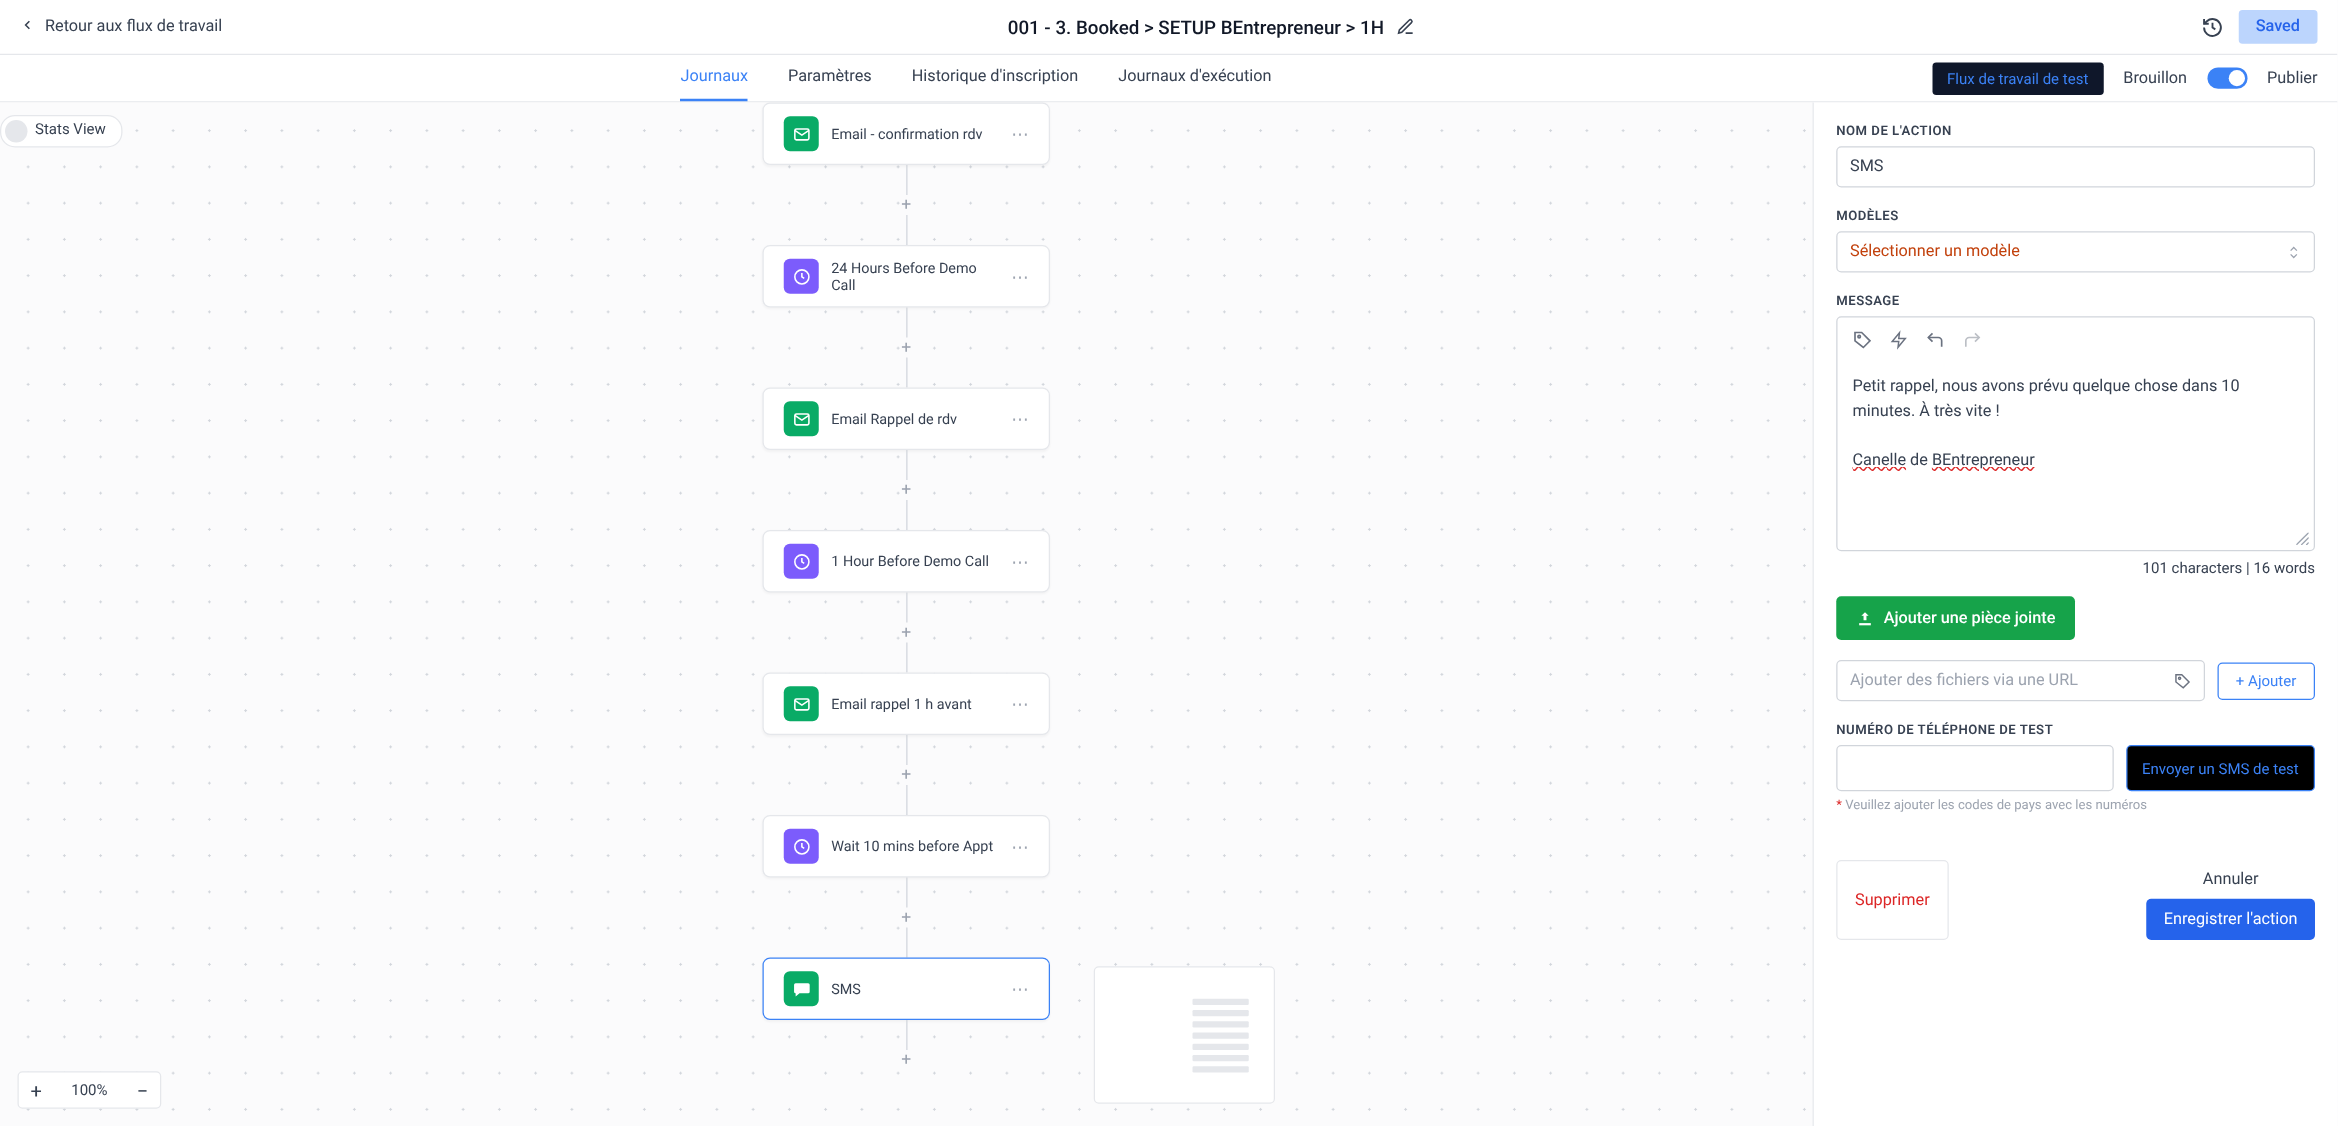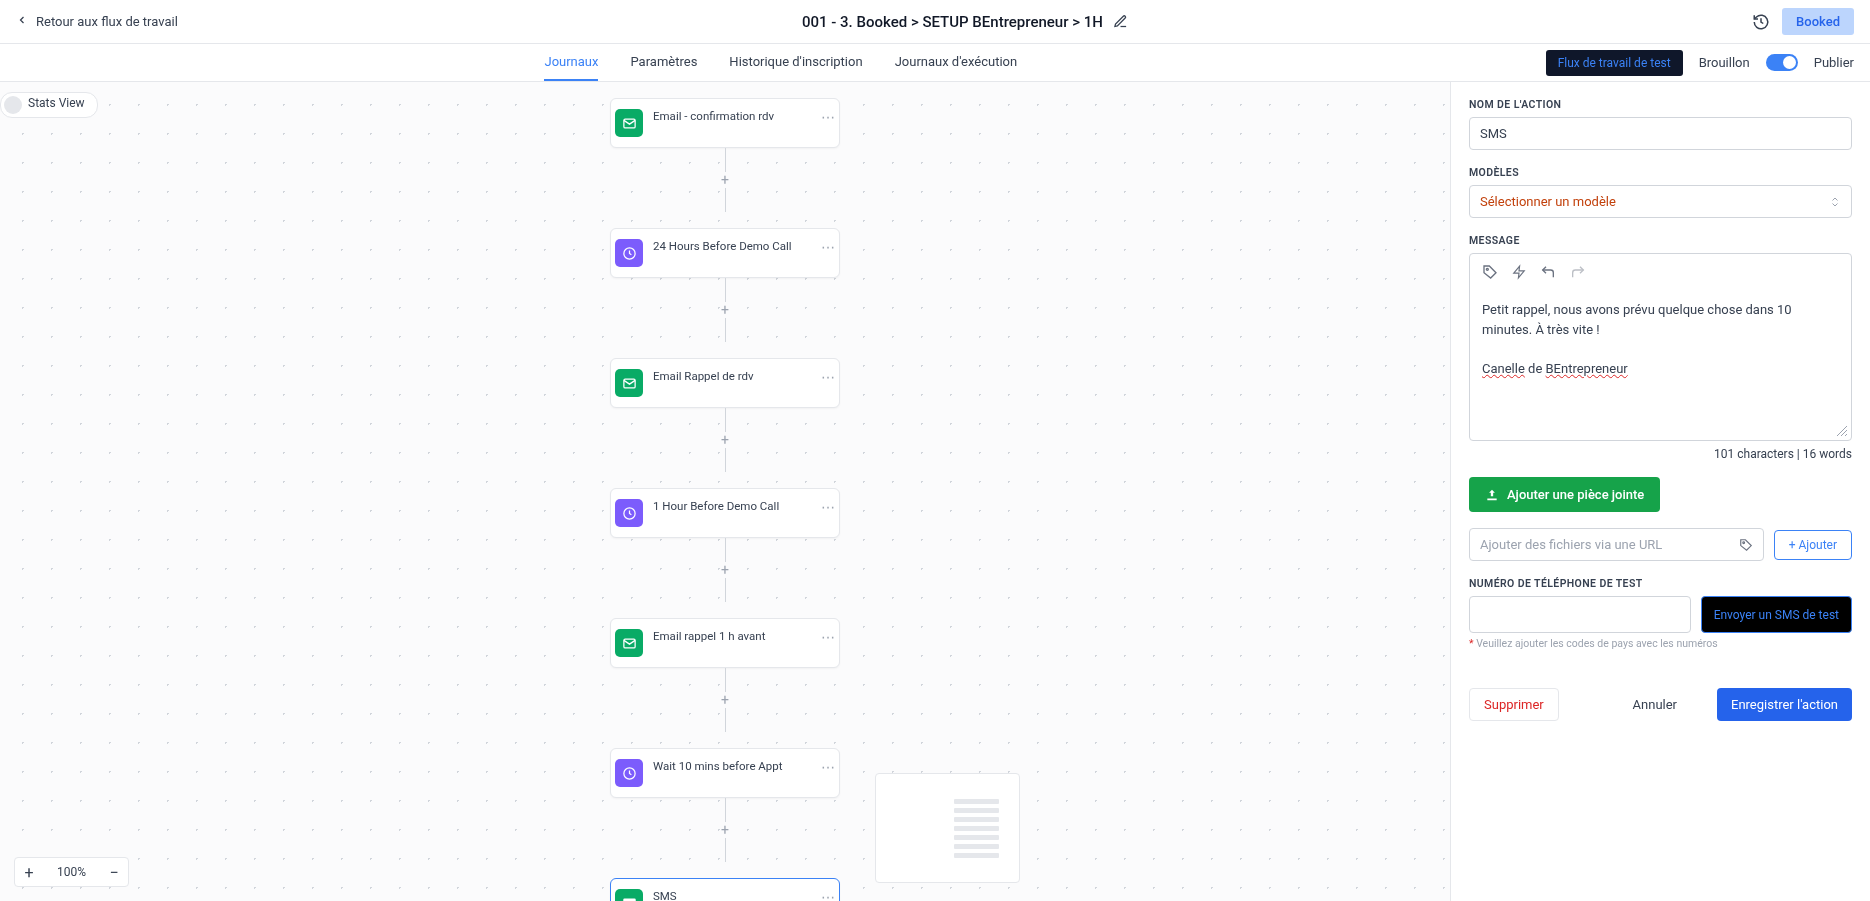--- a/index.html
+++ b/index.html
@@ -26,21 +26,21 @@
 
 .canvas { flex:1; position:relative; background:#fbfbfc;
   background-image:radial-gradient(#d1d5db 1px, transparent 1px);
   background-size:29px 29px;
   background-position:8px 8px;
 }
 .stats-pill { position:absolute; top:10px; left:0; background:#fff; border:1px solid #e5e7eb; border-radius:12px; padding:3px 12px 3px 3px; font-size:12px; color:#374151; display:flex; align-items:flex-start; gap:6px; }
 .stats-dot { width:18px; height:18px; background:#e5e7eb; border-radius:9px; }
 
 .flow-col { position:absolute; left:50%; top:0; transform:translateX(-50%); display:flex; flex-direction:column; align-items:center; width:240px; }
-.node { width:230px; background:#fff; border:1px solid #e5e7eb; border-radius:6px; padding:10px 4px; display:flex; gap:10px; box-shadow:0 1px 2px rgba(0,0,0,0.04);margin-top:16px; }
+.node { width:230px; background:#fff; border:1px solid #e5e7eb; border-radius:6px; padding:10px 16px; display:flex; align-items:center; gap:10px; box-shadow:0 1px 2px rgba(0,0,0,0.04); }
 .node.selected { border:1.5px solid #3b82f6; }
 .node-icon { width:28px; height:28px; border-radius:5px; display:flex; align-items:center; justify-content:center; flex-shrink:0; }
 .icon-email { background:#09ab66; }
 .icon-wait { background:#7c5cfc; }
 .icon-sms { background:#09ab66; }
 .node-label { font-size:11.5px; color:#374151; flex:1; }
 .node-menu { color:#9ca3af; font-size:14px; }
 .connector { width:1px; height:24px; background:#d1d5db; }
 .plus-btn { width:16px; height:16px; color:#9ca3af; font-size:14px; line-height:16px; text-align:center; }
 .node-wrap { display:flex; flex-direction:column; align-items:center; }
@@ -66,21 +66,21 @@
 .attach-btn { background:#16a34a; color:#fff; border:none; border-radius:4px; padding:10px 16px; font-size:13px; font-weight:500; display:flex; align-items:center; gap:8px; width:fit-content; }
 .url-row { display:flex; gap:10px; align-items:center; }
 .url-input { flex:1; border:1px solid #d1d5db; border-radius:4px; padding:8px 10px; font-size:13px; color:#9ca3af; display:flex; justify-content:space-between; align-items:center; }
 .add-btn { border:1px solid #3b82f6; color:#3b82f6; background:#fff; border-radius:4px; padding:7px 14px; font-size:12px; }
 .phone-row { display:flex; gap:10px; }
 .phone-input { flex:1; border:1px solid #d1d5db; border-radius:4px; padding:8px; height:37px; }
 .send-test-btn { border:1px solid #3b82f6; color:#3b82f6; background:#000000; border-radius:4px; padding:8px 12px; font-size:12px; }
 .helper-text { font-size:10.5px; color:#9ca3af; }
 .footer-row { display:flex; justify-content:space-between; margin-top:10px; padding-top:12px; }
 .delete-btn { border:1px solid #e5e7eb; color:#dc2626; background:#fff; border-radius:4px; padding:8px 14px; font-size:13px; }
-.footer-right { display:flex; gap:28px; }
+.footer-right { display:flex; gap:0;flex-direction:column; }
 .cancel-btn { border:none; background:#fff; color:#374151; font-size:13px; padding:8px 12px; }
 .save-action-btn { background:#2563eb; color:#fff; border:none; border-radius:4px; padding:9px 14px; font-size:13px; }
 
 svg { display:block; }
 .spellerr { text-decoration:underline wavy #dc2626; text-decoration-thickness:1px; }
 </style>
 </head>
 <body>
 
 <div class="top-header">
@@ -96,21 +96,21 @@
         <path d="M12 20h9"></path>
         <path d="M16.5 3.5a2.1 2.1 0 0 1 3 3L7 19l-4 1 1-4Z"></path>
       </svg>
   </div>
   <div class="hdr-right">
     <svg width="18" height="18" viewBox="0 0 24 24" fill="none" stroke="#374151" stroke-width="2">
         <path d="M3 12a9 9 0 1 0 3-6.7L3 8"></path>
         <polyline points="3 3 3 8 8 8"></polyline>
         <polyline points="12 7 12 12 15 14"></polyline>
       </svg>
-    <button class="saved-btn">Booked</button>
+    <button class="saved-btn">Saved</button>
   </div>
 </div>
 
 <div class="tab-row">
   <div class="tabs-center">
     <div class="tab-item active">Journaux</div>
     <div class="tab-item">Paramètres</div>
     <div class="tab-item">Historique d'inscription</div>
     <div class="tab-item">Journaux d'exécution</div>
   </div>

